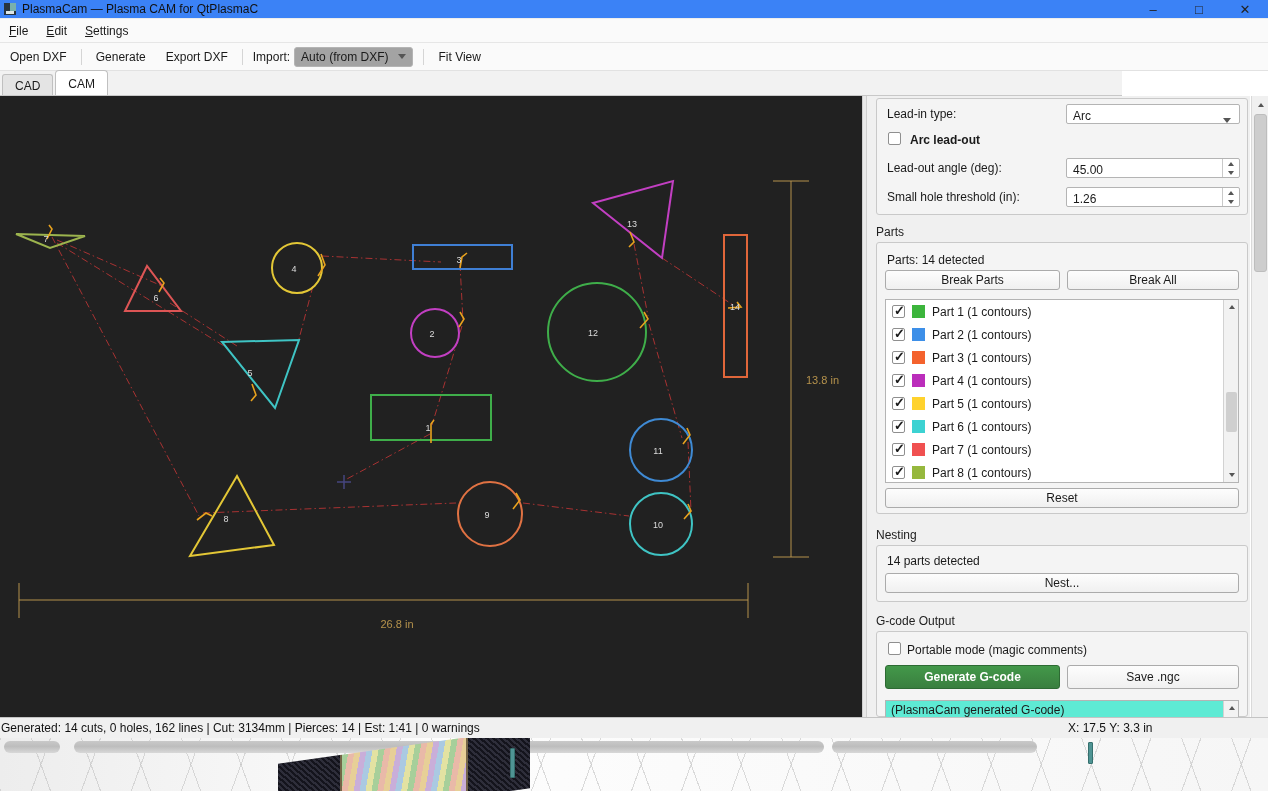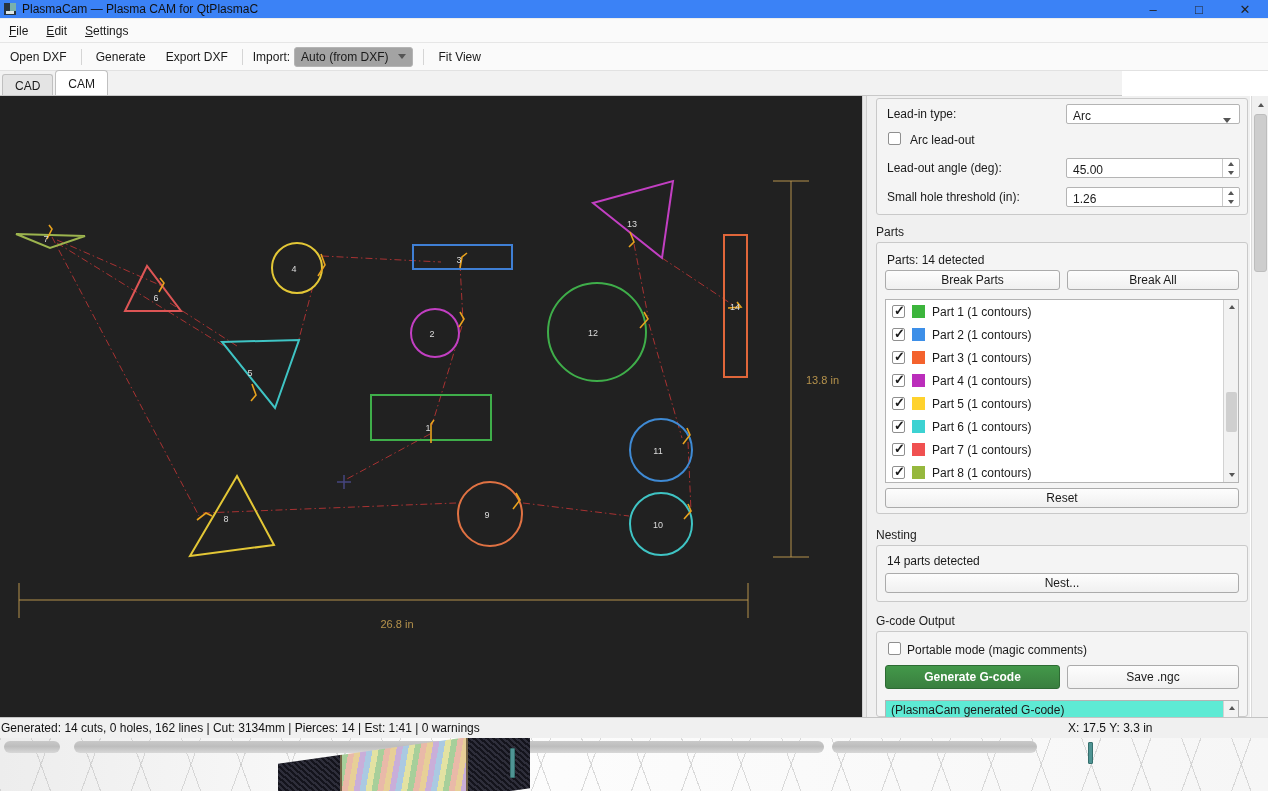--- a/index.html
+++ b/index.html
@@ -190,21 +190,21 @@
 
 <div class="panel">
 
   <div class="groupbox" style="top:2px; height:117px;">
     <div class="form-label" style="top:8px; left:10px;">Lead-in type:</div>
     <div class="field" style="top:5px; left:189px; width:174px;">
       <span>Arc</span>
       <span class="arrow-down" style="position:absolute; right:8px;"></span>
     </div>
     <span class="checkbox" style="position:absolute; left:11px; top:33px;"></span>
-    <div class="form-label" style="top:34px; left:33px;">Arc lead-out</div>
+    <div class="form-label" style="top:34px; left:33px;font-weight:bold;">Arc lead-out</div>
     <div class="form-label" style="top:62px; left:10px;">Lead-out angle (deg):</div>
     <div class="field" style="top:59px; left:189px; width:174px;">
       <span>45.00</span>
       <span class="spin-btns">
           <div>
             <span class="arrow-up-s"></span>
           </div>
           <div>
             <span class="arrow-down-s"></span>
           </div>

